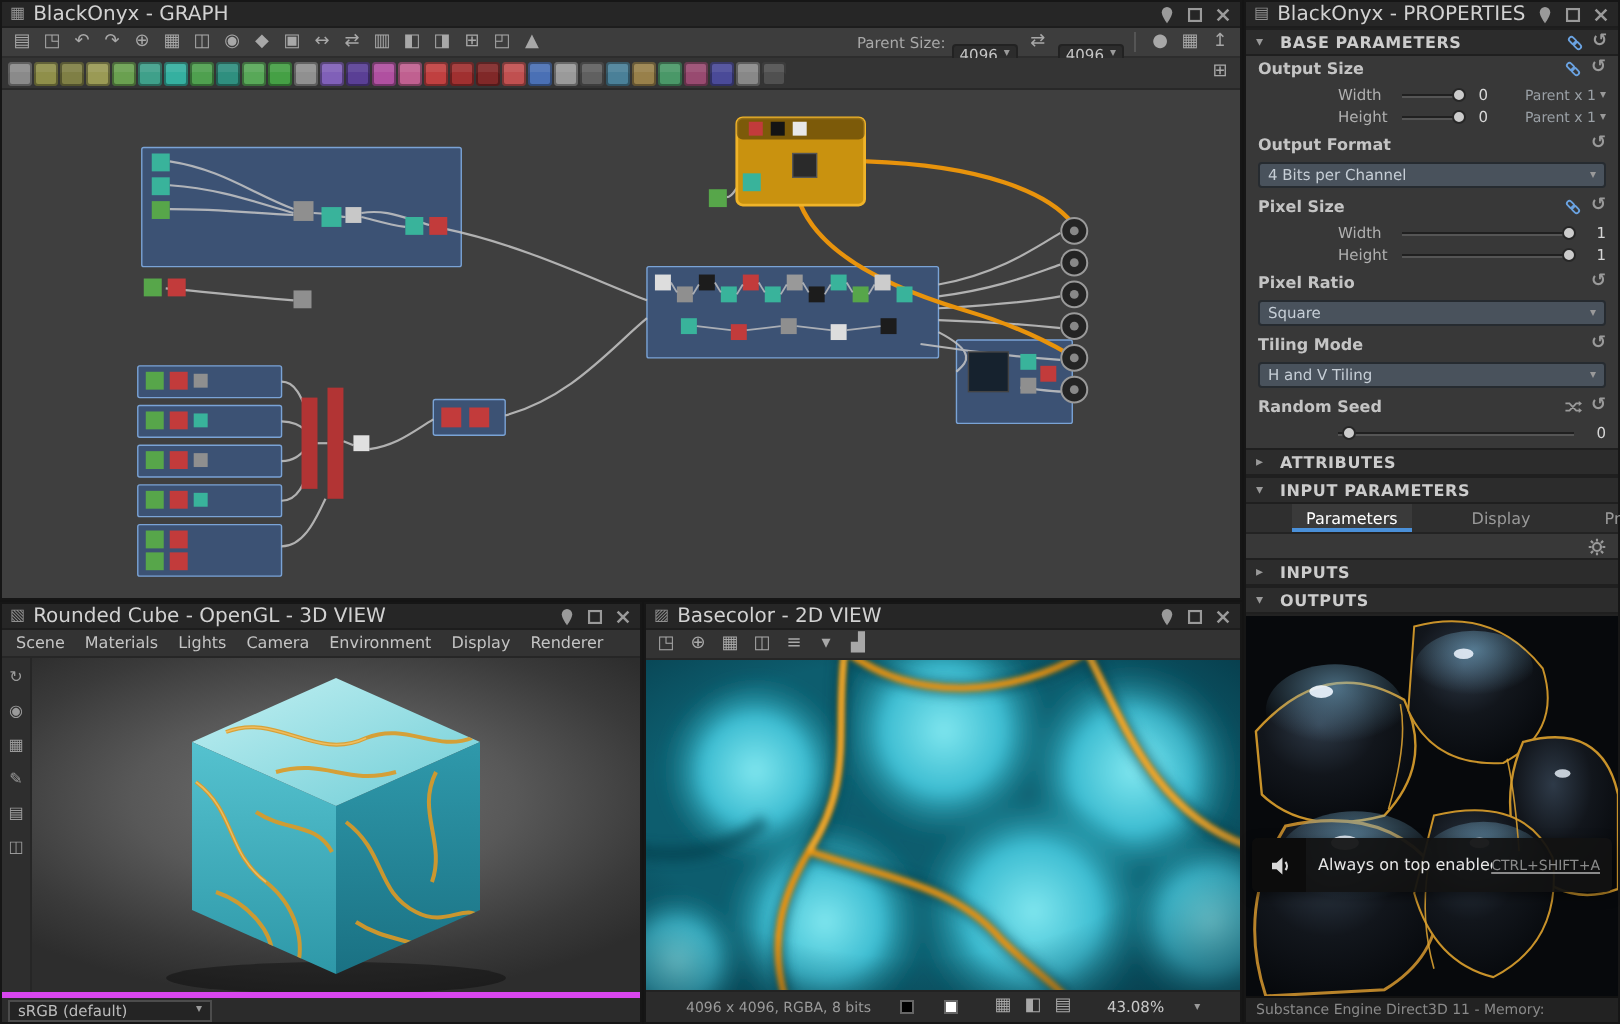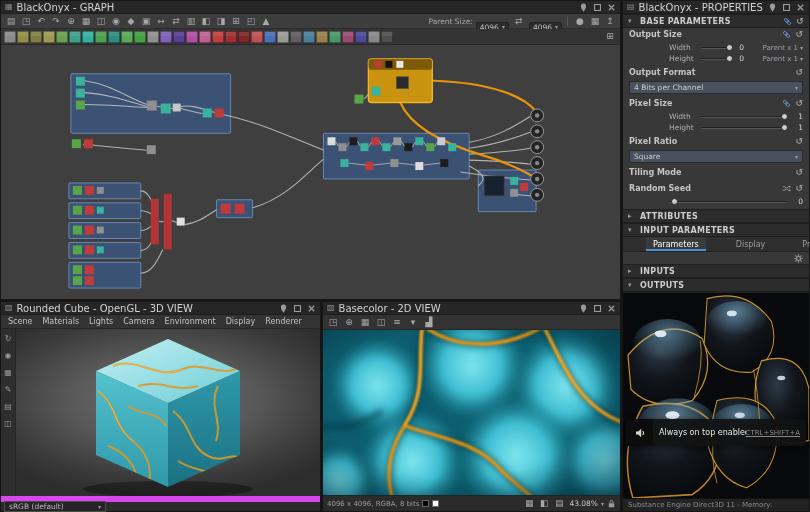--- a/index.html
+++ b/index.html
@@ -31,26 +31,26 @@
   .np { width:12px; height:12px; border-radius:2px; box-shadow:inset 0 0 0 1px rgba(0,0,0,.35), inset 0 5px rgba(255,255,255,.08); flex:none; }
   .gcanvas { flex:1; background:#3f3f3f; position:relative; overflow:hidden; min-height:0; }
   .fillsvg { position:absolute; inset:0; width:100%; height:100%; }
 
   .menubar { height:14px; background:#333; border-bottom:1px solid #262626; display:flex; align-items:center; padding:0 2px; flex:none; }
   .mi { padding:0 5px; font-size:8px; color:#c4c4c4; white-space:nowrap; }
   .body3d { flex:1; display:flex; min-height:0; }
   .side3d { width:15px; background:#2e2e2e; border-right:1px solid #262626; display:flex; flex-direction:column; align-items:center; gap:8px; padding-top:5px; font-size:8px; color:#9a9a9a; flex:none; }
   .vp3d { flex:1; position:relative; overflow:hidden;
           background:radial-gradient(ellipse 70% 60% at 48% 42%, #717171 0%, #585858 45%, #3a3a3a 80%, #2d2d2d 100%); }
-  .bot3d { height:15px; background:#2b2b2b; border-top:6px solid #d946ef; display:flex; align-items:center; padding:0 3px; flex:none; }
+  .bot3d { height:15px; background:#2b2b2b; border-top:3px solid #d946ef; display:flex; align-items:center; padding:0 3px; flex:none; }
   .dd3d { min-width:102px; height:11px; background:#242424; border:1px solid #4c4c4c; display:flex; align-items:center; justify-content:space-between; gap:6px; padding:0 4px; font-size:7.5px; color:#bcbcbc; }
 
   .tb2d { height:15px; background:#333; border-bottom:1px solid #262626; display:flex; align-items:center; gap:2px; padding:0 3px; flex:none; }
   .vp2d { flex:1; position:relative; overflow:hidden; min-height:0; background:#0d5d6e; }
-  .st2d { height:16px; background:#2b2b2b; border-top:1px solid #222; display:flex; align-items:center; gap:3px; padding:0 4px; flex:none; }
+  .st2d { height:16px; background:#2b2b2b; border-top:1px solid #222; display:flex; align-items:center; gap:15px; padding:0 20px; flex:none; }
   .info2d { font-size:7px; color:#9a9a9a; white-space:nowrap; }
   .sw { width:7px; height:7px; border:1px solid #666; flex:none; }
   .sw.k { background:#000; } .sw.w { background:#fff; }
   .zoom { font-size:7.5px; color:#c8c8c8; white-space:nowrap; }
 
   .sect { height:14px; background:#2c2c2c; border-top:1px solid #1f1f1f; border-bottom:1px solid #1f1f1f; display:flex; align-items:center; gap:4px; padding:0 5px; font-size:8px; font-weight:bold; color:#cccccc; letter-spacing:.3px; flex:none; }
   .arr { font-size:7px; color:#9a9a9a; width:8px; flex:none; }
   .sict { margin-left:auto; display:flex; gap:4px; align-items:center; color:#9a9a9a; font-size:9px; }
   .tbi2 { font-size:9px; color:#9a9a9a; line-height:1; }
   .grp { padding:2px 6px 3px; flex:none; }
@@ -688,20 +688,24 @@
       </div>
     </div>
 
     <div class="grp">
       <div class="lblrow">
         <span>Tiling Mode</span>
         <span class="lic">
             <span class="tbi2">↺</span>
           </span>
       </div>
+      <div class="dd">
+        <span>H and V Tiling</span>
+        <span class="chev">▾</span>
+      </div>
     </div>
 
     <div class="grp">
       <div class="lblrow">
         <span>Random Seed</span>
         <span class="lic">
           <svg class="ic" style="color:#9a9a9a">
               <use href="#i-shuffle"></use>
             </svg>
           <span class="tbi2">↺</span>

